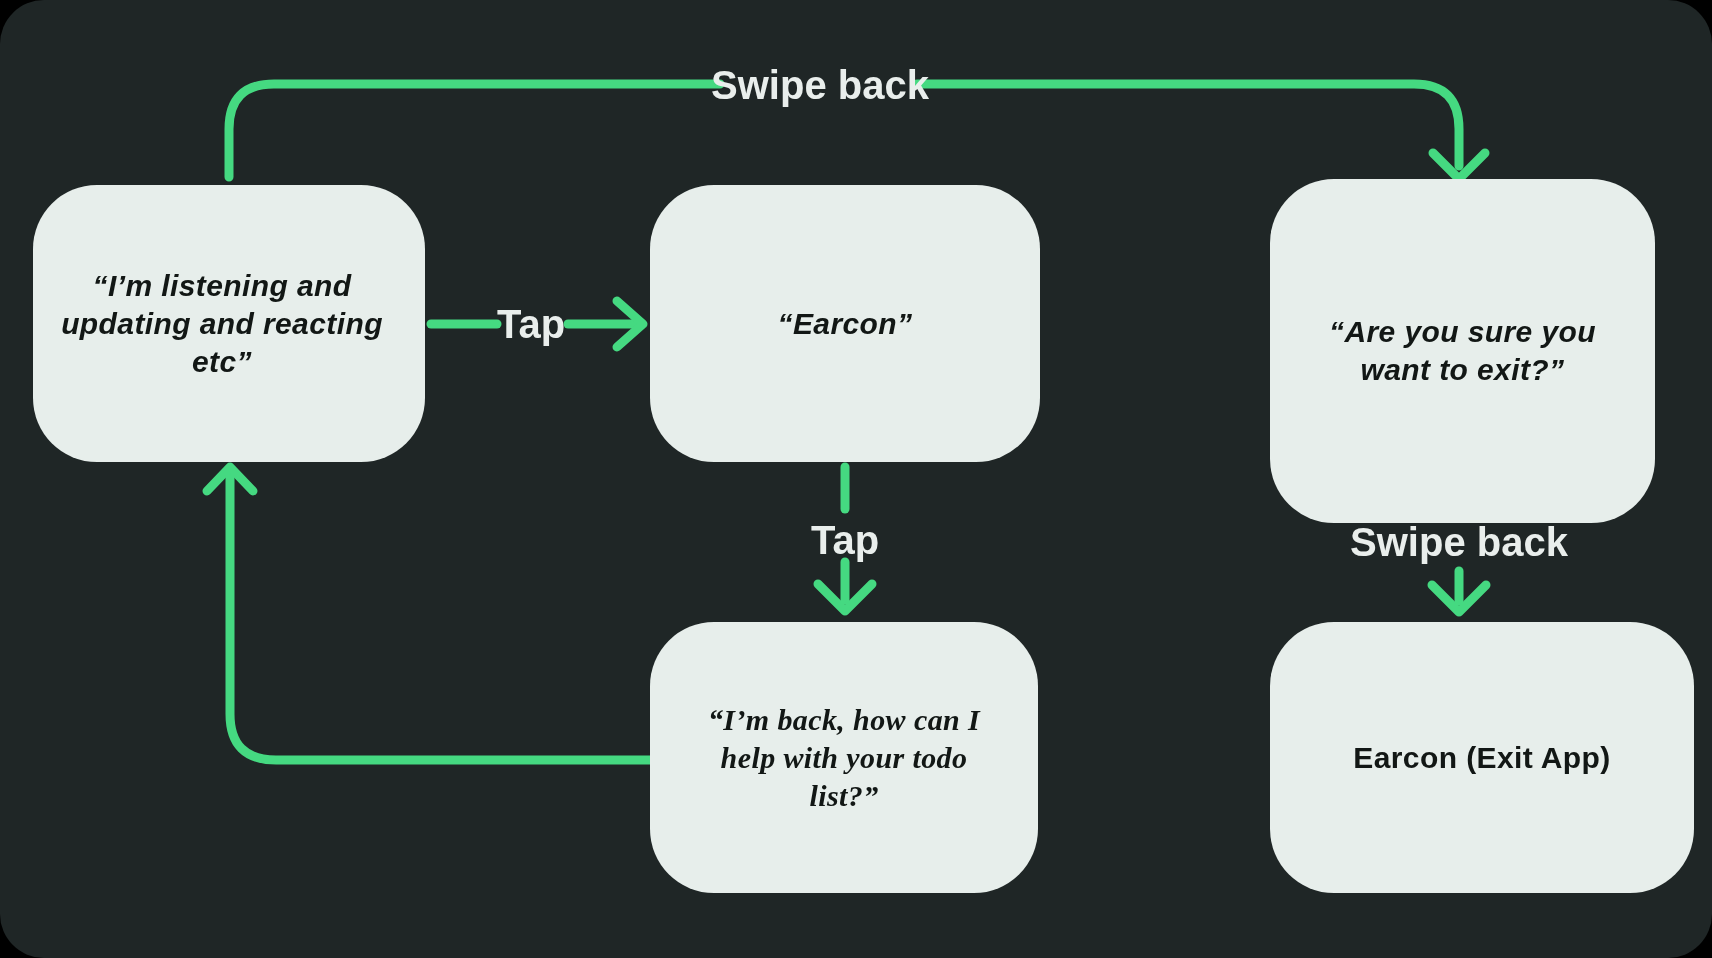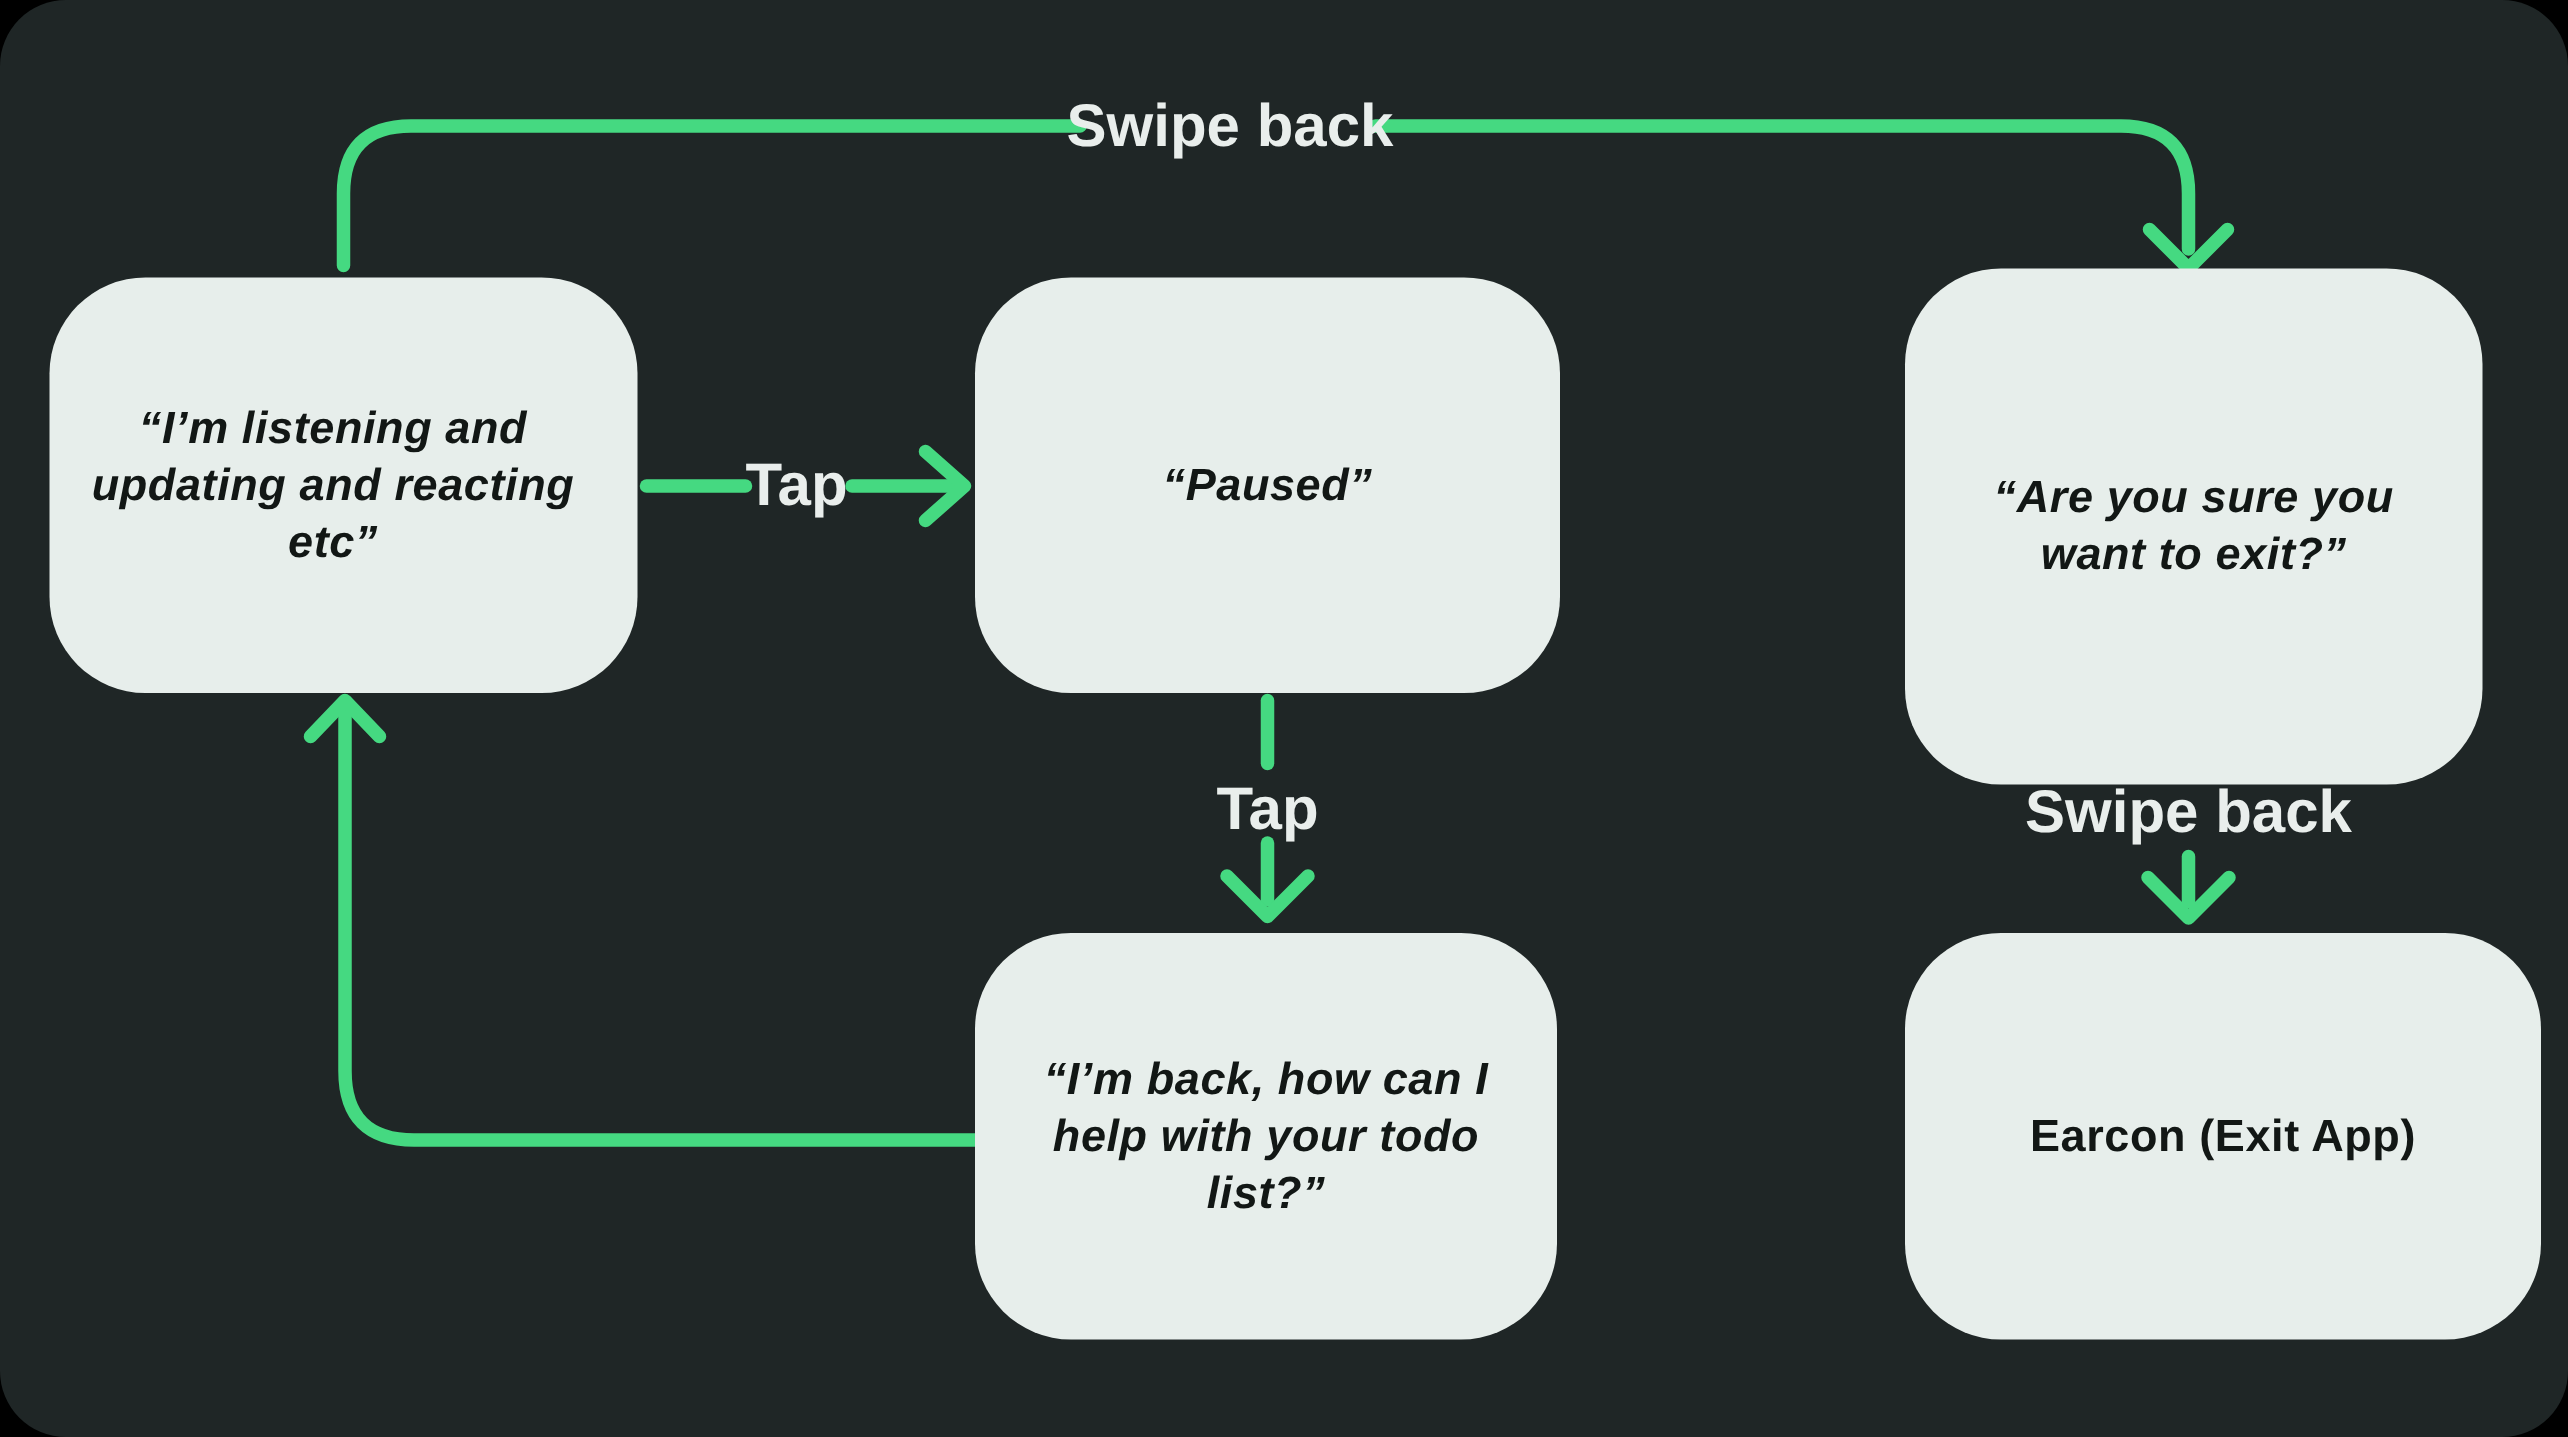--- a/index.html
+++ b/index.html
@@ -46,21 +46,21 @@
     line-height: 38px;
     letter-spacing: 0.4px;
     white-space: pre-line;
     box-sizing: border-box;
     padding: 20px 30px;
   }
   .node.quote { font-style: italic; }
   .node-listening { left: 33px;  top: 185px; width: 392px; height: 277px; padding-left: 16px; }
   .node-paused    { left: 650px; top: 185px; width: 390px; height: 277px; }
   .node-confirm   { left: 1270px; top: 179px; width: 385px; height: 344px; }
-  .node-back      { left: 650px; top: 622px; width: 388px; height: 271px; }
+  .node-back      { left: 650px; top: 622px; width: 388px; height: 271px; font-family: Liberation Serif, serif; }
   .node-earcon    { left: 1270px; top: 622px; width: 424px; height: 271px; }
   .edge-label {
     position: absolute;
     transform: translate(-50%, -50%);
     color: #e9eeec;
     font-size: 40px;
     font-weight: 700;
     white-space: nowrap;
   }
   .label-swipe-top   { left: 820px;  top: 85px;  }
@@ -92,21 +92,21 @@
     <path d="M 1432 585 L 1459 612 L 1486 585"></path>
 
     <path d="M 650 760 H 276 Q 230 760 230 714 V 471"></path>
     <path d="M 207 491 L 230 467 L 253 491"></path>
   </svg>
 
   <div class="node quote node-listening">“I’m listening and
 updating and reacting
 etc”</div>
 
-  <div class="node quote node-paused">“Paused”</div>
+  <div class="node quote node-paused">“Earcon”</div>
 
   <div class="node quote node-confirm">“Are you sure you
 want to exit?”</div>
 
   <div class="node quote node-back">“I’m back, how can I
 help with your todo
 list?”</div>
 
   <div class="node node-earcon">Earcon (Exit App)</div>
 

